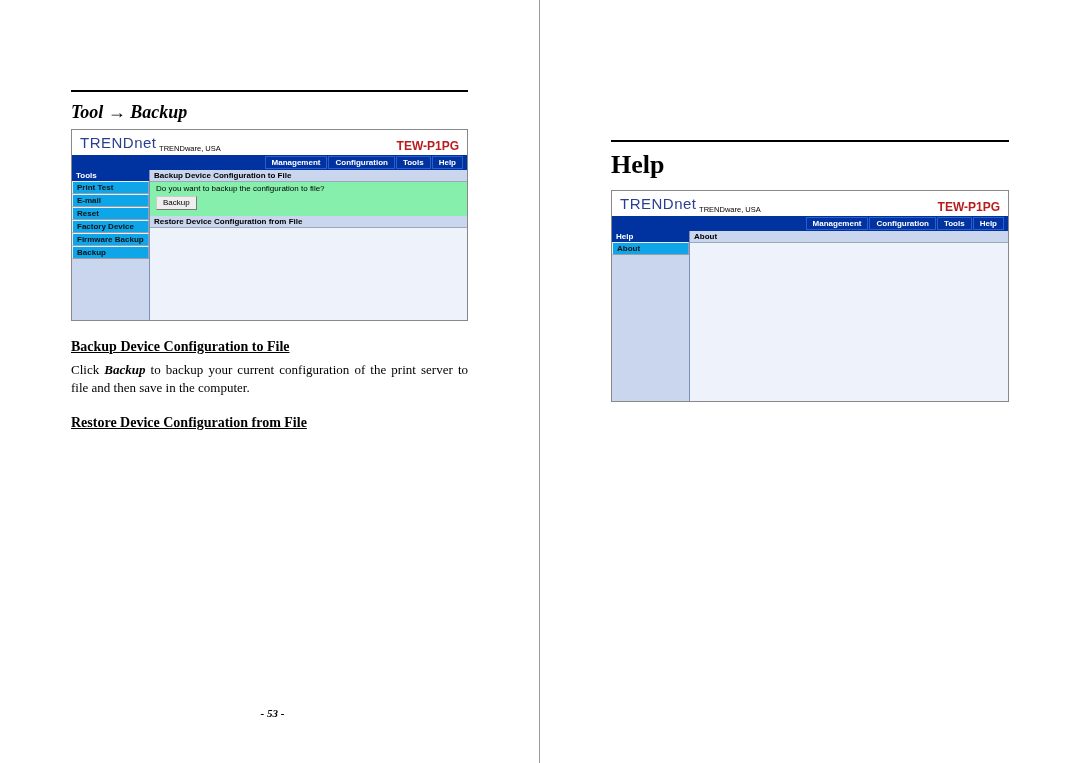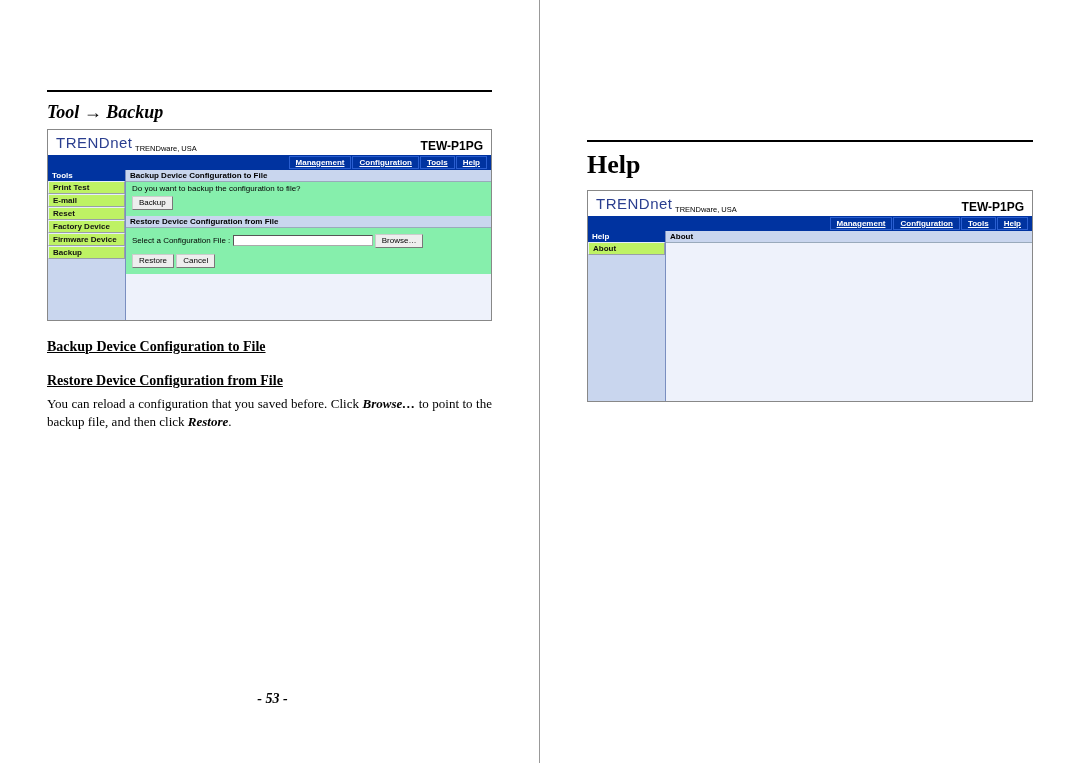--- a/index.html
+++ b/index.html
@@ -10,41 +10,41 @@
     color: #000;
     width: 1080px;
     height: 763px;
     position: relative;
     overflow: hidden;
   }
   .page {
     position: absolute;
     top: 0;
     height: 763px;
-    padding: 0 47px;
+    padding: 0 71px;
   }
   .page-left { left: 0; width: 540px; border-right: 1px solid #999; }
   .page-right { left: 540px; width: 540px; }
 
   .sect-rule-top { border-top: 2px solid #000; margin-top: 90px; }
   .sect-rule-top-right { border-top: 2px solid #000; margin-top: 140px; }
 
   h1.main { font-size: 26px; font-weight: bold; margin: 8px 0 10px; }
   h1.breadcrumb { font-size: 18px; font-style: italic; font-weight: bold; margin: 10px 0 6px; }
   h2.sub { font-size: 14px; font-weight: bold; text-decoration: underline; margin: 18px 0 6px; }
   p.body { font-size: 13px; line-height: 1.4; margin: 4px 0; }
   .justify { text-align: justify; }
   .bolditalic { font-style: italic; font-weight: bold; }
 
   .pgnum {
     position: absolute;
-    bottom: 56px;
+    bottom: 44px;
     left: 0; right: 0;
     text-align: center;
-    font-size: 14px;
+    font-size: 11px;
     font-style: italic;
     font-weight: bold;
     margin-left: 6px;
   }
 
   
   .shot {
     border: 1px solid #888;
     background: #fff;
     font-family: Tahoma, Arial, sans-serif;
@@ -52,47 +52,47 @@
     color: #000;
     margin-top: 6px;
   }
   .shot-head {
     display: flex;
     justify-content: space-between;
     align-items: flex-end;
     padding: 4px 8px 2px 8px;
   }
   .brand { color: #2a3e8f; font-weight: normal; font-size: 15px; letter-spacing: 0.5px; }
-  .model { color: #000000; font-weight: bold; font-size: 12px; }
+  .model { color: #b91c1c; font-weight: bold; font-size: 12px; }
   .navbar {
     background: #0033a0;
     color: #fff;
     display: flex;
     justify-content: flex-end;
     gap: 1px;
     padding: 1px 4px;
     font-weight: bold;
   }
-  .navitem { padding: 1px 6px; border: 1px solid #2a5ed0; font-size: 8px; text-decoration: underline; }
+  .navitem { padding: 1px 6px; border: 1px solid #2a5ed0; font-size: 8px; }
   .shot-body { display: flex; }
   .sidebar {
     width: 78px;
     background: #c9d6ee;
     border-right: 1px solid #7a8fc0;
   }
   .sidebar .hdr {
     background: #0033a0;
     color: #fff;
     font-weight: bold;
     padding: 1px 4px;
     font-size: 8px;
   }
   .sidebar .item {
     border: 1px outset #e6eefc;
-    background: #bef264;
+    background: #0ea5e9;
     padding: 1px 4px;
     font-size: 8px;
     font-weight: bold;
     color: #111;
   }
   .content {
     flex: 1;
     background: #eef2fb;
     padding: 0;
     min-height: 150px;
@@ -150,53 +150,42 @@
       <span class="navitem">Tools</span>
       <span class="navitem">Help</span>
     </div>
     <div class="shot-body">
       <div class="sidebar">
         <div class="hdr">Tools</div>
         <div class="item">Print Test</div>
         <div class="item">E-mail</div>
         <div class="item">Reset</div>
         <div class="item">Factory Device</div>
-        <div class="item">Firmware Device</div>
+        <div class="item">Firmware Backup</div>
         <div class="item">Backup</div>
       </div>
       <div class="content">
         <div class="bar">Backup Device Configuration to File</div>
         <div class="box">
           <div class="lbl8">Do you want to backup the configuration to file?</div>
           <div style="margin-top:3px;">
             <span class="btn">Backup</span>
           </div>
         </div>
         <div class="bar">Restore Device Configuration from File</div>
-        <div class="box">
-          <div style="margin:4px 0;">
-            <span class="lbl8">Select a Configuration File :</span>
-            <span class="txtfield"></span>
-            <span class="btn">Browse…</span>
-          </div>
-          <div style="margin-top:6px;">
-            <span class="btn">Restore</span>
-            <span class="btn">Cancel</span>
-          </div>
-        </div>
       </div>
     </div>
   </div>
 
   <h2 class="sub">Backup Device Configuration to File</h2>
+  <p class="body justify">
+    <span>Click </span><span class="bolditalic">Backup</span><span> to backup your current configuration of the print server to file and then save in the computer.</span>
+  </p>
 
   <h2 class="sub">Restore Device Configuration from File</h2>
-  <p class="body justify">
-    <span>You can reload a configuration that you saved before.  Click </span><span class="bolditalic">Browse…</span><span> to point to the backup file, and then click </span><span class="bolditalic">Restore</span><span>.</span>
-  </p>
 
   <div class="pgnum">- 53 -</div>
 </div>
 
 <div class="page page-right">
   <div class="sect-rule-top-right"></div>
   <h1 class="main">Help</h1>
 
   <div class="shot small" style="margin-top:10px;">
     <div class="shot-head">

